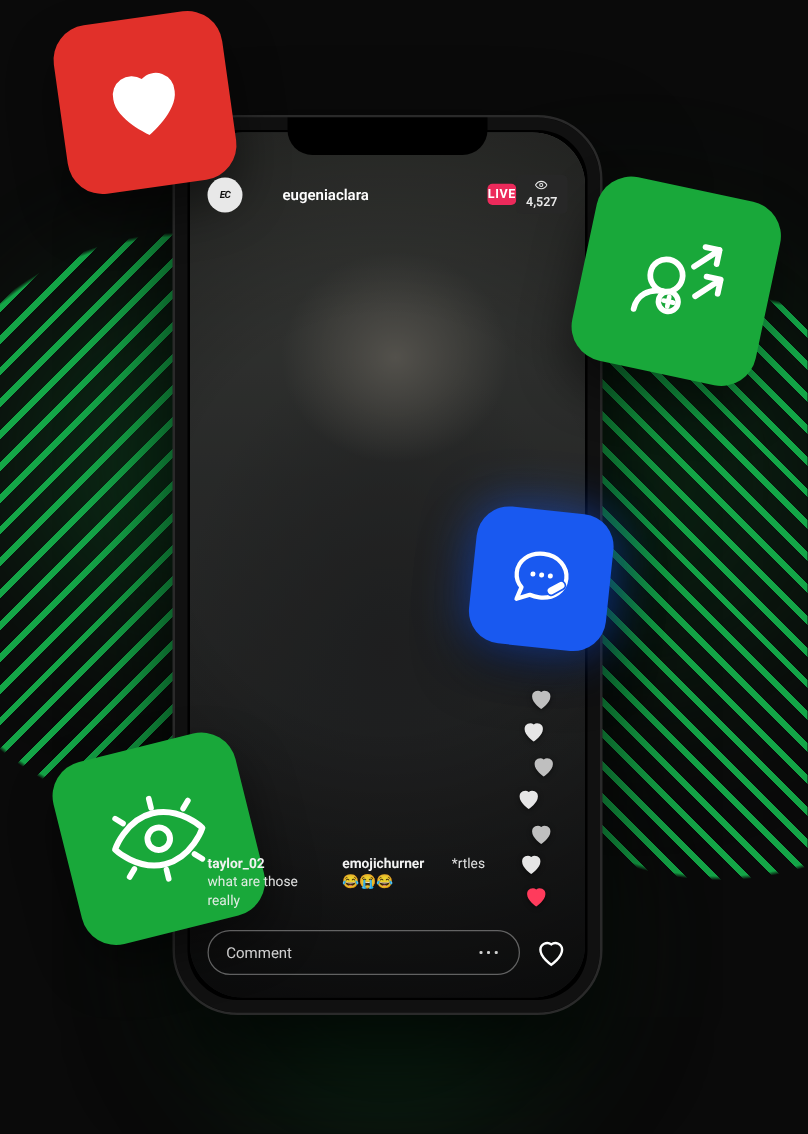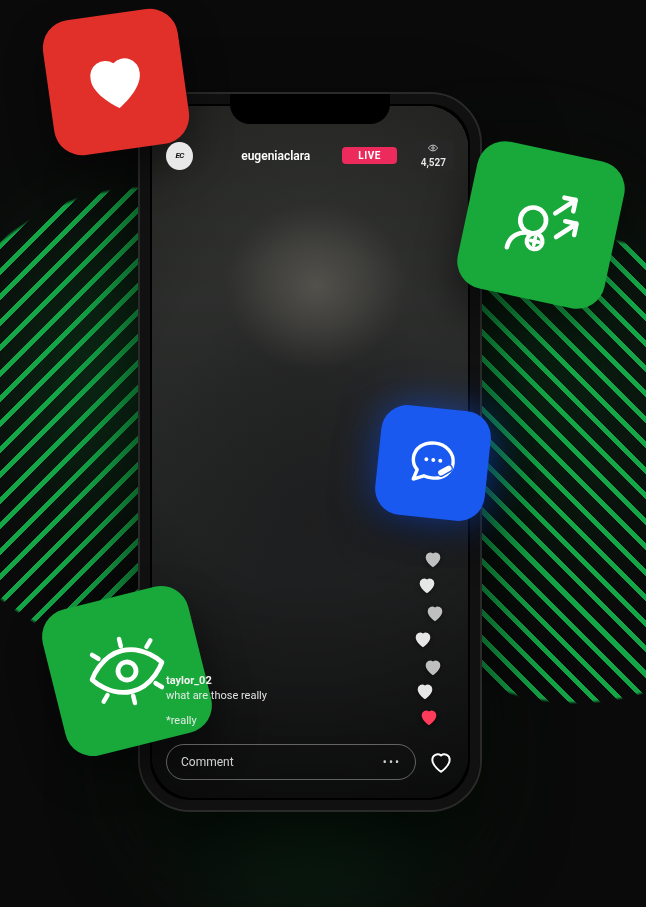--- a/index.html
+++ b/index.html
@@ -36,31 +36,31 @@
     background:linear-gradient(180deg,#3a3c3b 0%,#2b2e2f 35%,#1a1b1c 70%,#0e0f10 100%);}
   .video-sim{position:absolute;inset:0;
     background:
       radial-gradient(ellipse 130px 120px at 52% 26%,#6d6a62 0%,transparent 70%),
       radial-gradient(ellipse 220px 320px at 50% 60%,#1e1f20 0%,transparent 75%),
       linear-gradient(180deg,#464843 0%,#2c2e2d 40%,#151617 100%);
     filter:contrast(.9) brightness(.75);}
   .vignette{position:absolute;inset:0;background:radial-gradient(circle at 50% 45%,transparent 40%,rgba(0,0,0,.55) 100%);}
 
   
-  .live-header{position:absolute;top:34px;left:14px;right:14px;display:flex;align-items:center;gap:16px;z-index:6;}
+  .live-header{position:absolute;top:34px;left:14px;right:14px;display:flex;align-items:center;gap:0;z-index:6;}
   .avatar{width:28px;height:28px;border-radius:50%;background:#e8e8e8;display:flex;align-items:center;justify-content:center;font-size:8px;font-weight:700;color:#111;font-style:italic;letter-spacing:-.5px;}
   .uname{color:#fff;font-size:12px;font-weight:600;margin-left:32px;}
   .spacer{flex:1;}
-  .live-badge{background:#ec2a5b;color:#fff;font-size:10px;font-weight:700;padding:3px 16px;border-radius:4px;letter-spacing:.5px;}
+  .live-badge{background:#ec2a5b;color:#fff;font-size:10px;font-weight:700;padding:3px 0;border-radius:4px;letter-spacing:.5px;}
   .viewers{background:rgba(40,40,40,.85);color:#e8e8e8;font-size:10px;font-weight:600;padding:3px 8px;border-radius:4px;display:flex;align-items:center;gap:4px;flex-direction:column;}
   .eye-mini{width:10px;height:10px;display:inline-block;}
   .eye-mini svg{width:100%;height:100%;display:block;}
 
   
-  .comments{position:absolute;left:14px;bottom:70px;right:80px;display:flex;flex-direction:column;gap:10px;z-index:4;}
+  .comments{position:absolute;left:14px;bottom:70px;right:80px;display:flex;flex-direction:row;gap:22px;z-index:4;}
   .cmt{color:#f2f2f2;font-size:11px;line-height:1.3;}
   .cmt .u{font-weight:700;display:block;margin-bottom:1px;}
   .cmt .t{opacity:.92;}
 
   
   .hearts-col{position:absolute;right:20px;bottom:70px;width:36px;height:220px;z-index:4;}
   .hf{position:absolute;width:22px;height:22px;}
   .hf svg{width:100%;height:100%;display:block;filter:drop-shadow(0 1px 2px rgba(0,0,0,.5));}
   .hf.p1{bottom:0;left:6px;}
   .hf.p2{bottom:26px;left:2px;}
@@ -119,21 +119,25 @@
           <span>4,527</span>
         </div>
       </div>
 
       <div class="comments">
         <div class="cmt">
           <span class="u">taylor_02</span>
           <span class="t">what are those really</span>
         </div>
         <div class="cmt">
-          <span class="t">*really</span>
+          <span class="u">emojichurner</span>
+          <span class="t">😂😭😂</span>
+        </div>
+        <div class="cmt">
+          <span class="t">*rtles</span>
         </div>
       </div>
 
       <div class="hearts-col">
         <div class="hf p1">
             <svg viewBox="0 0 24 24">
               <path fill="#ff3b5c" d="M12 21s-8-5.3-8-11a5 5 0 0 1 8-4 5 5 0 0 1 8 4c0 5.7-8 11-8 11z"></path>
             </svg>
           </div>
         <div class="hf p2">

